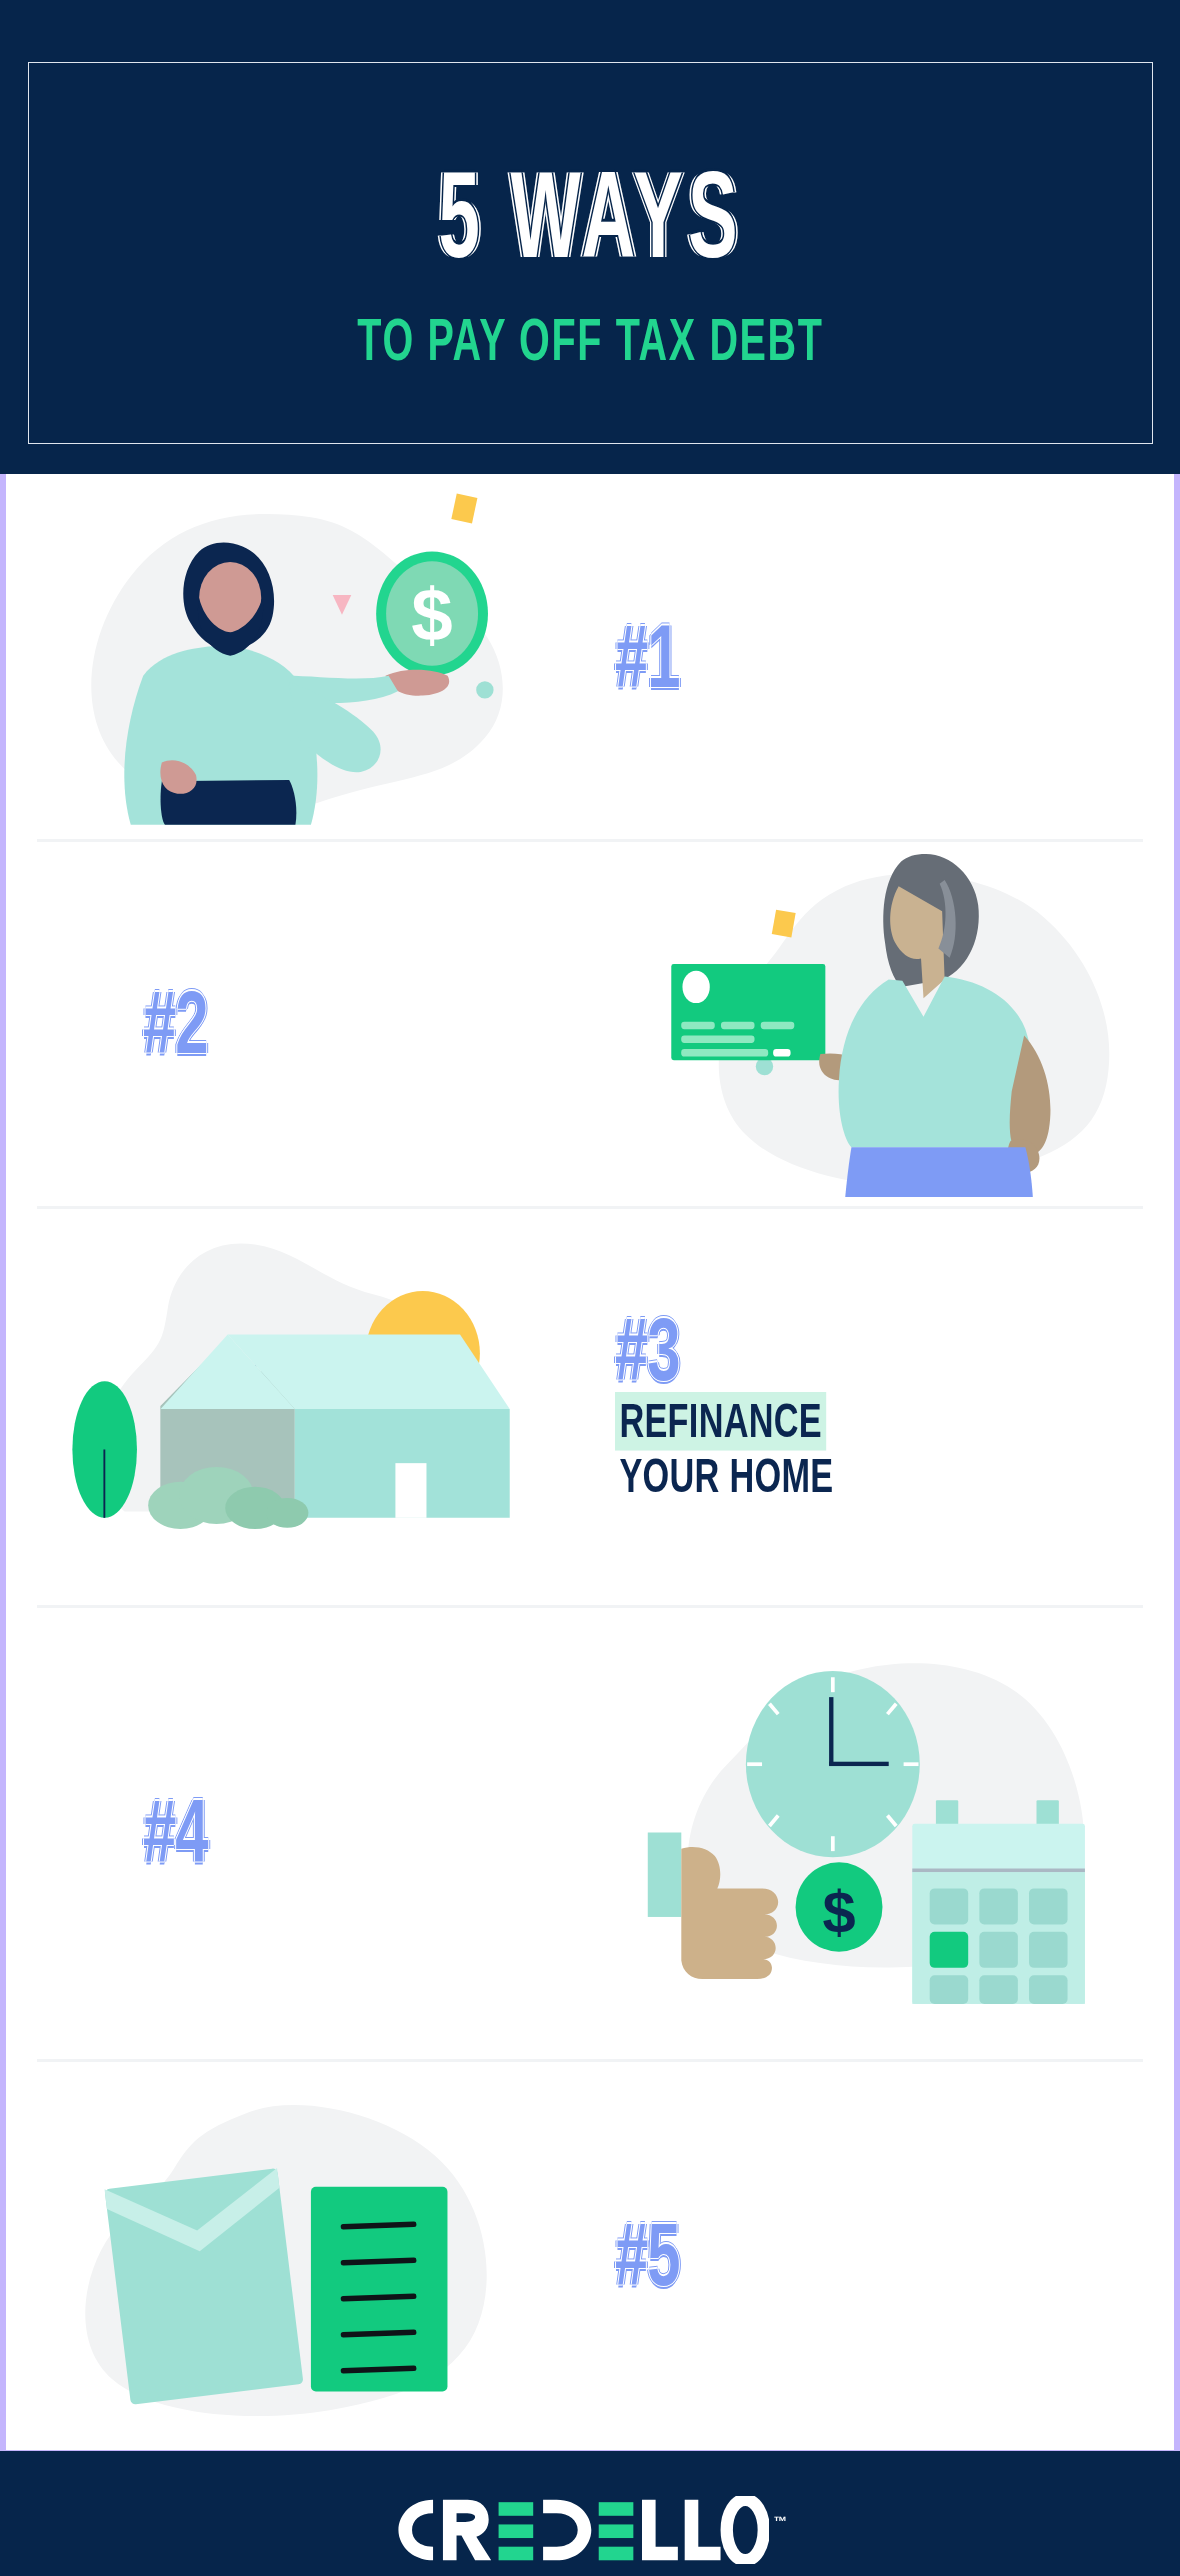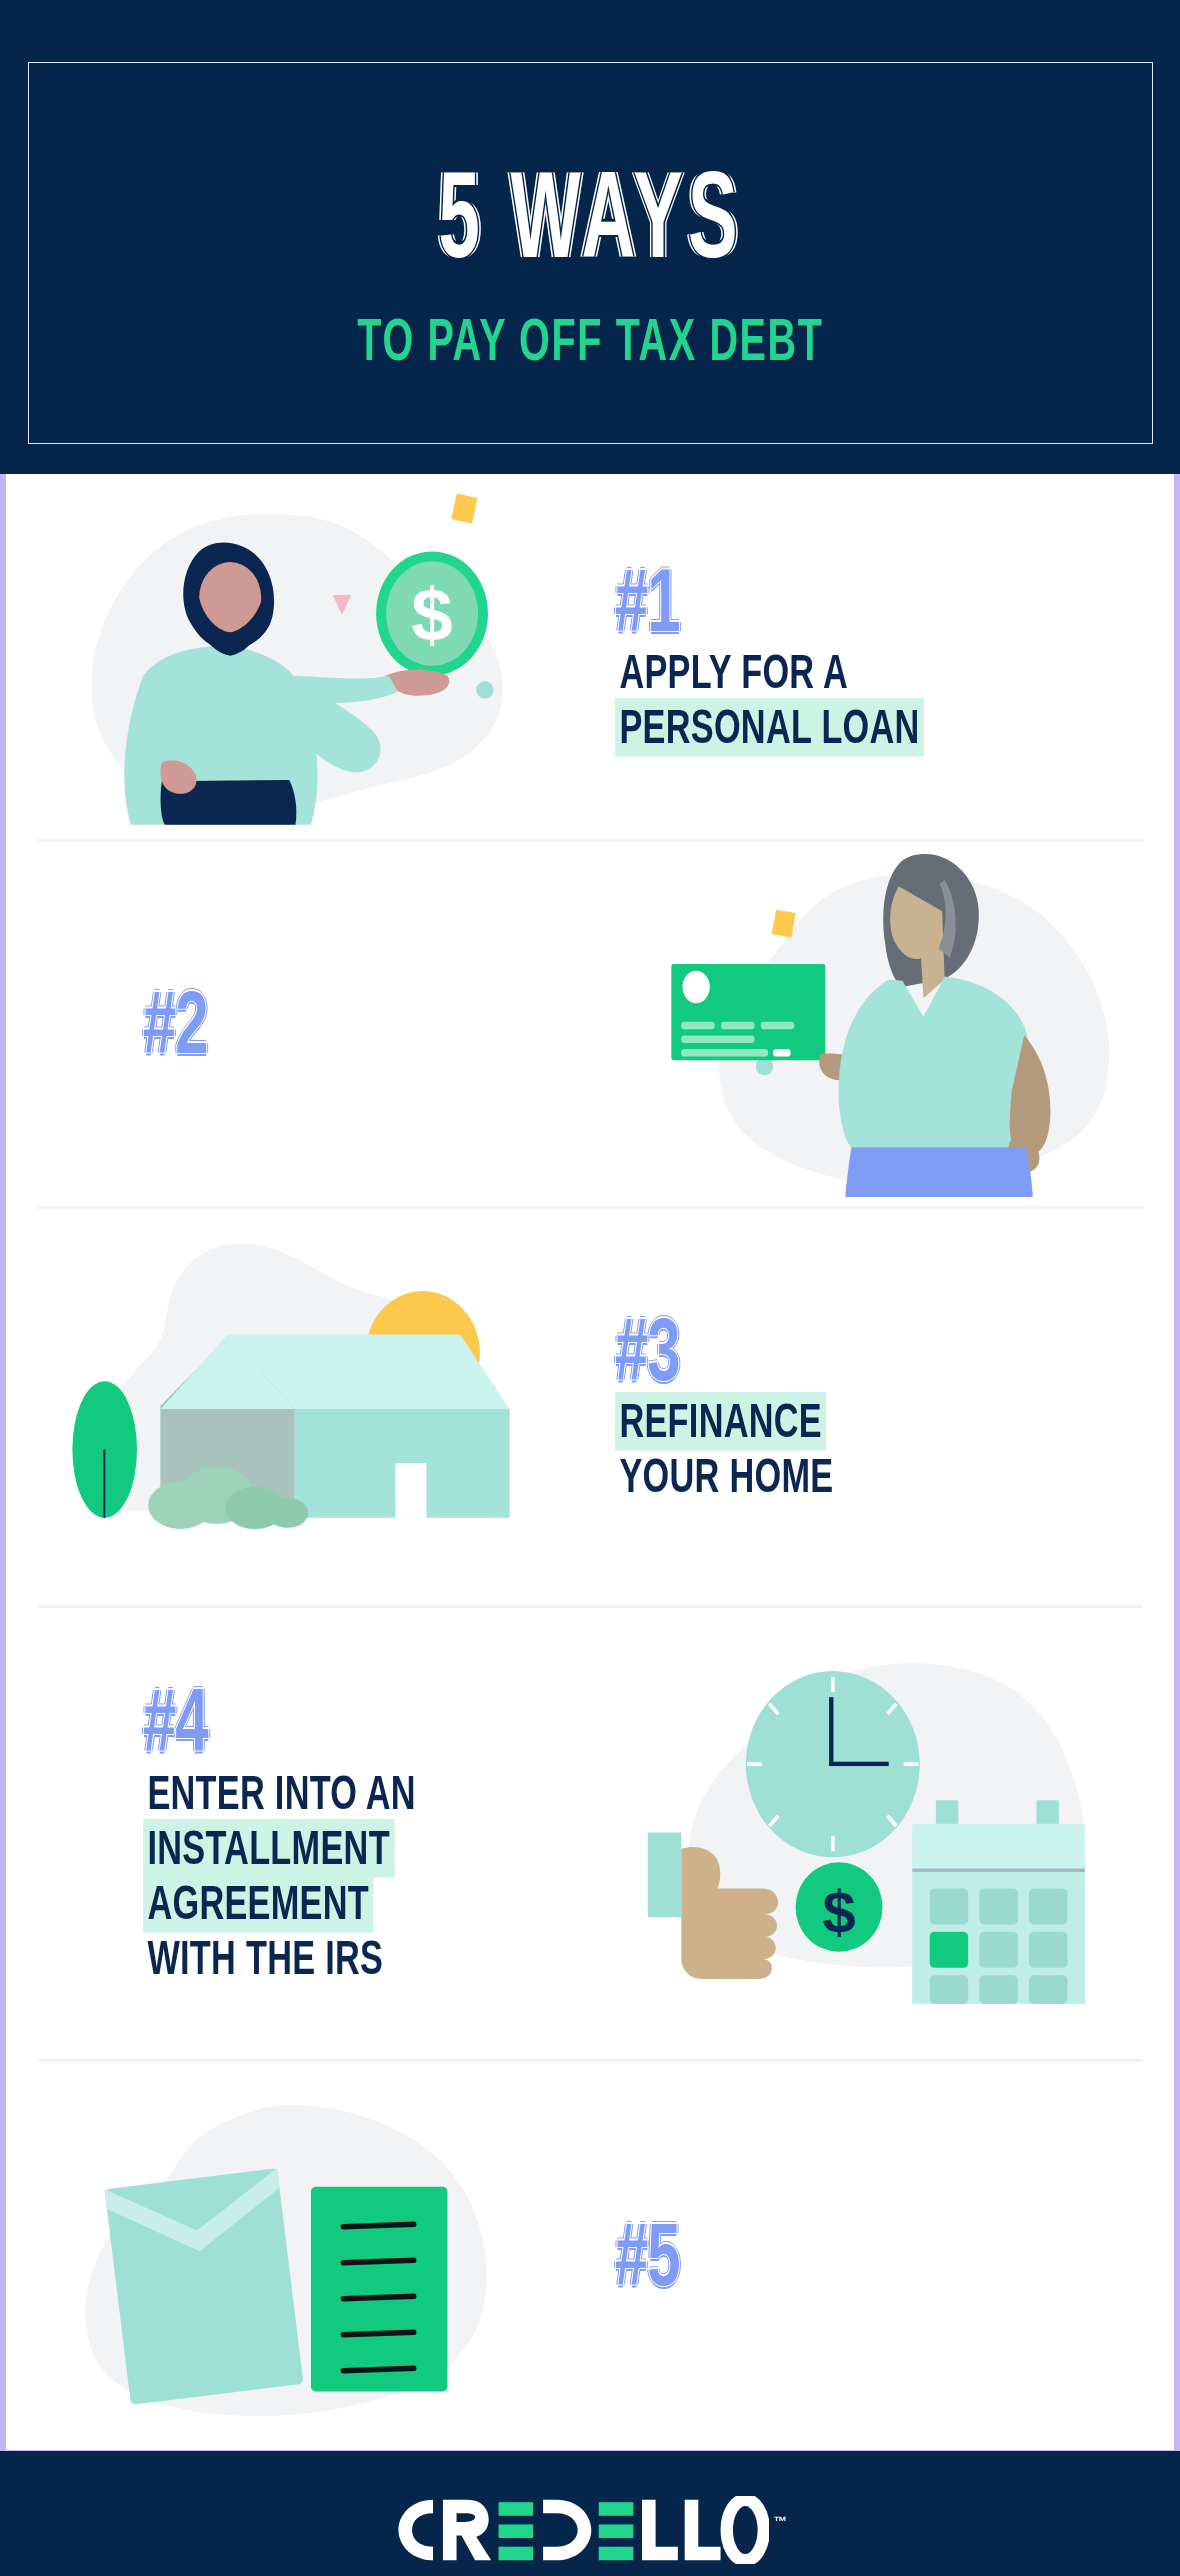--- a/index.html
+++ b/index.html
@@ -178,24 +178,20 @@
           <ellipse cx="290" cy="175" rx="50" ry="58" fill="#cf9a94"></ellipse>
           <path d="M240 175 C232 215 250 260 290 268 C330 260 348 215 342 175 C330 215 300 230 290 230 C278 230 250 215 240 175 Z" fill="#0b2650"></path>
 
           <path d="M180 470 C175 505 180 535 185 540 L395 540 C400 510 392 480 385 468 Z" fill="#0b2650"></path>
 
           <path d="M180 440 C200 430 225 440 235 460 C240 480 225 492 205 490 C185 488 172 468 180 440 Z" fill="#cf9a94"></path>
         </svg>
       </div>
       <div class="txt-col">
         <div class="step-num">#1</div>
-        <div class="headline">
-          <div class="hl-line">APPLY FOR A</div>
-          <div class="hl-line hi">PERSONAL LOAN</div>
-        </div>
       </div>
     </div>
     <div class="divider" style="top:365px;"></div>
 
     <div class="section art-right" style="height:367px;">
       <div class="art-col">
         <svg width="497" height="348" viewBox="0 0 800 560">
           <path d="M200 200 C130 260 110 390 180 460 C250 530 420 560 540 530 C670 498 740 470 760 380 C780 285 740 180 660 110 C580 40 430 20 340 60 C260 96 250 150 200 200 Z" fill="#f2f3f4"></path>
           <rect x="225" y="100" width="32" height="40" fill="#fcc94d" transform="rotate(10 241 120)"></rect>
           <path d="M95 230 l26 4 l-18 32 Z" fill="#f7b6c2"></path>
@@ -308,26 +304,20 @@
           <rect x="476" y="470" width="62" height="58" rx="8" fill="#12ca7f"></rect>
           <rect x="556" y="470" width="62" height="58" rx="8" fill="#9ad9cf"></rect>
           <rect x="636" y="470" width="62" height="58" rx="8" fill="#9ad9cf"></rect>
           <rect x="476" y="540" width="62" height="46" rx="8" fill="#9ad9cf"></rect>
           <rect x="556" y="540" width="62" height="46" rx="8" fill="#9ad9cf"></rect>
           <rect x="636" y="540" width="62" height="46" rx="8" fill="#9ad9cf"></rect>
         </svg>
       </div>
       <div class="txt-col">
         <div class="step-num">#4</div>
-        <div class="headline">
-          <div class="hl-line">ENTER INTO AN</div>
-          <div class="hl-line hi">INSTALLMENT</div>
-          <div class="hl-line hi">AGREEMENT</div>
-          <div class="hl-line">WITH THE IRS</div>
-        </div>
       </div>
     </div>
     <div class="divider" style="top:1585px;"></div>
 
     <div class="section art-left" style="height:392px;">
       <div class="art-col">
         <svg width="497" height="360" viewBox="0 0 800 580">
           <path d="M120 230 C50 300 30 430 100 490 C170 550 330 560 450 540 C580 518 660 480 690 400 C720 320 700 200 620 130 C540 60 400 30 320 60 C240 90 225 110 200 150 C176 188 160 192 120 230 Z" fill="#f2f3f4"></path>
 
           <g transform="rotate(-7 230 360)">

